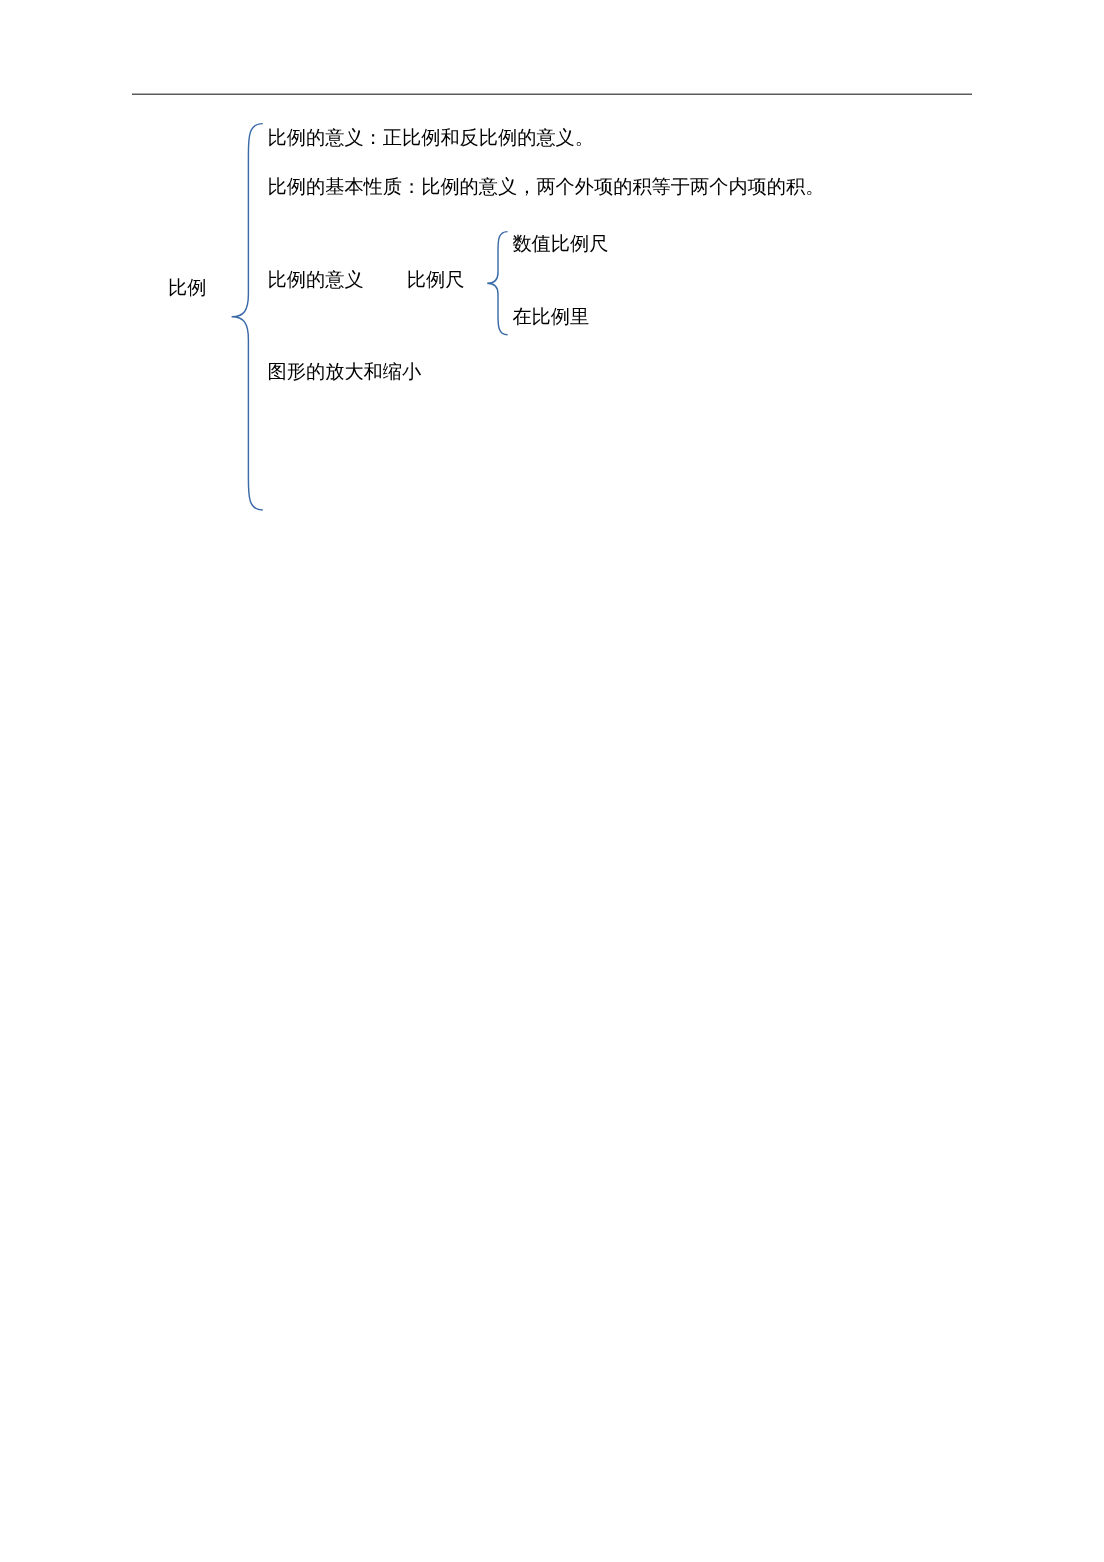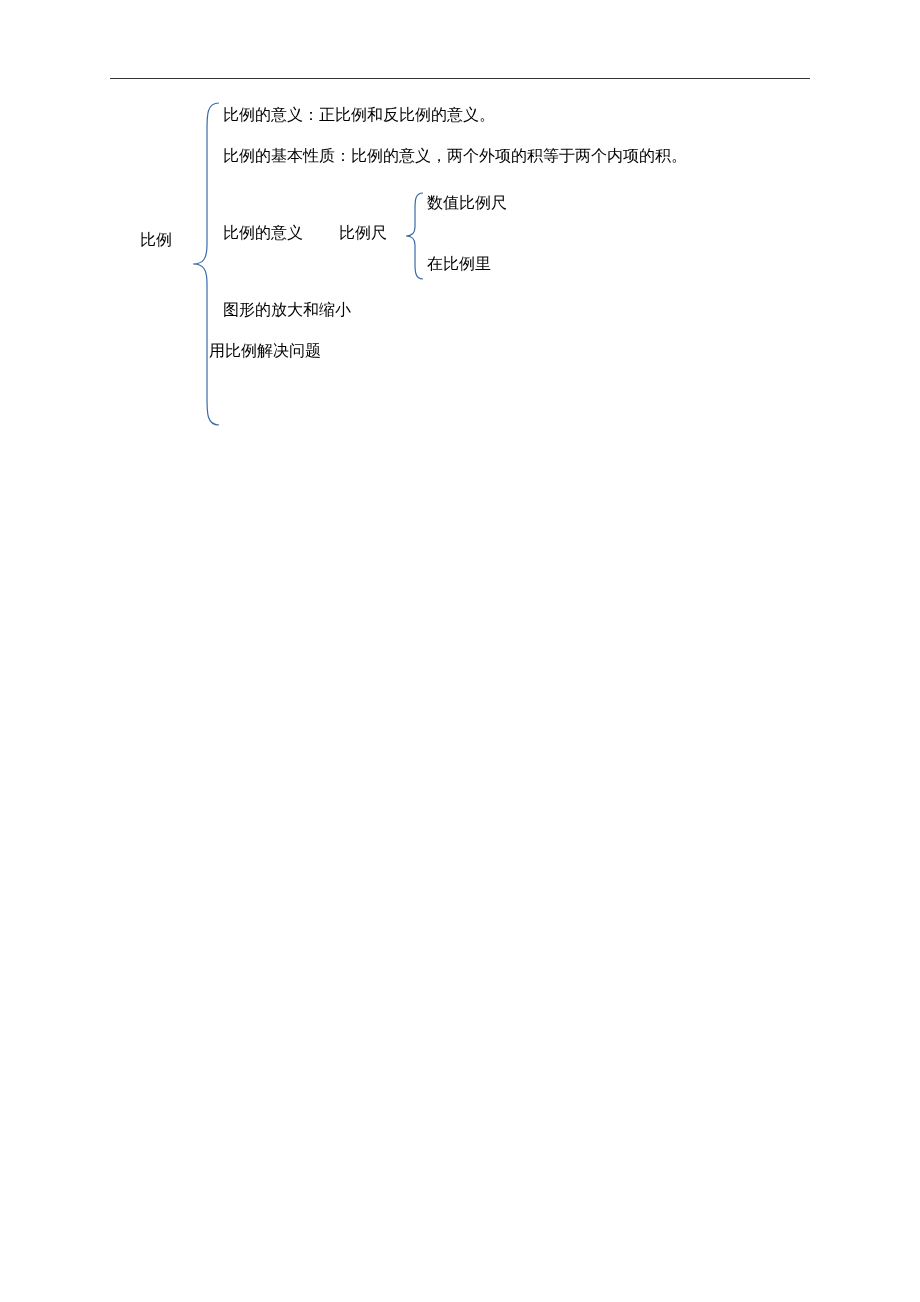--- a/index.html
+++ b/index.html
@@ -101,17 +101,16 @@
       </svg>
 
       <div class="sub-items" style="top:6px;left:204px;">
         <div class="row" style="margin-bottom:40px;">数值比例尺</div>
         <div class="row">在比例里</div>
       </div>
     </div>
 
     <div class="row" style="margin-top:20px;margin-bottom:20px;">图形的放大和缩小</div>
 
-    <div class="row" style="margin-left:-14px;">用比例解决问题</div>
 
   </div>
 
 </div>
 
 </body></html>

